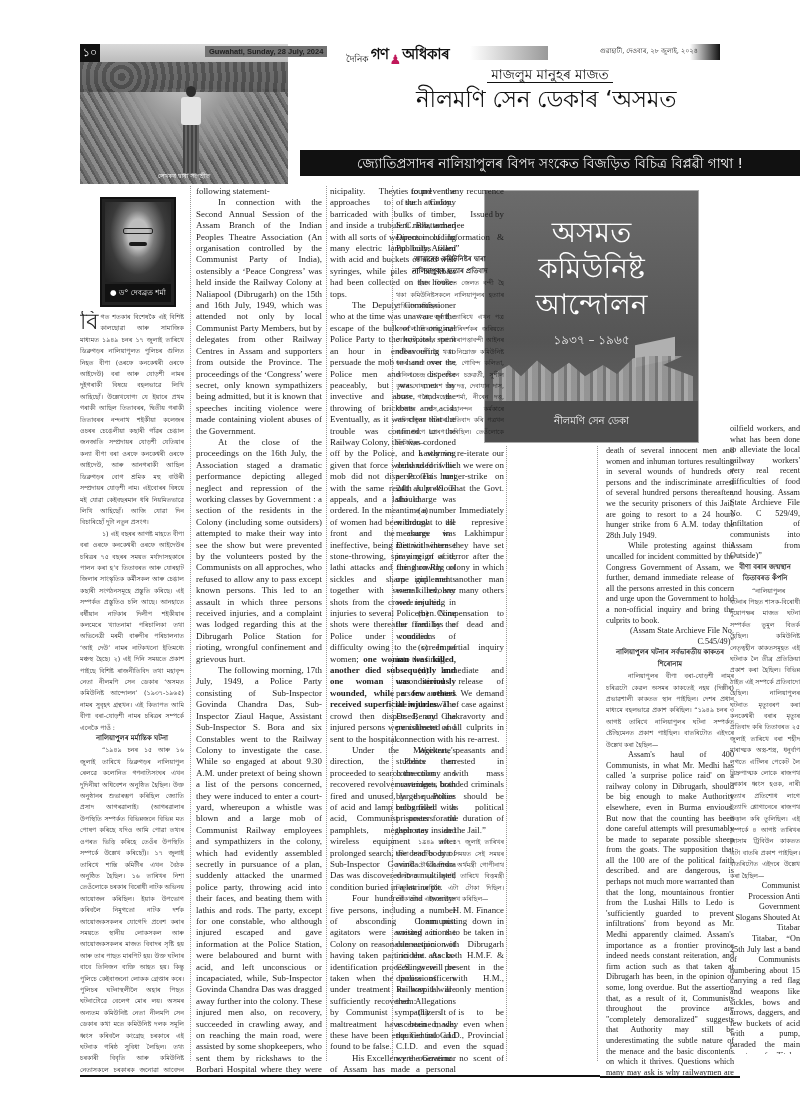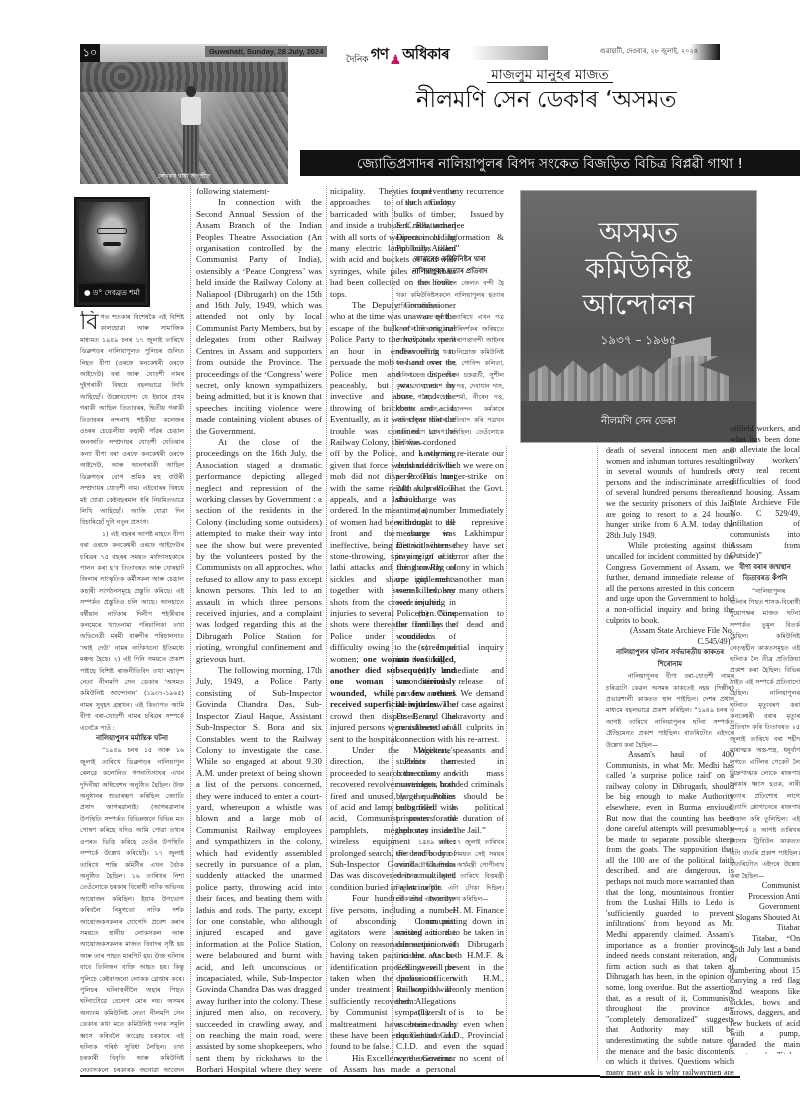--- a/index.html
+++ b/index.html
@@ -36,21 +36,21 @@
   
   .kicker { position: absolute; left: 300px; top: 64px; width: 500px; text-align: center; font-family: "DejaVu Sans", sans-serif;
     font-size: 13.5px; color: #111; }
   .kicker span { border-bottom: 1px solid #111; padding: 0 4px; }
   .headline { position: absolute; left: 292px; top: 84px; width: 508px; text-align: center; font-family: "DejaVu Sans", sans-serif;
     font-size: 23px; line-height: 30px; color: #111; letter-spacing: -0.3px; }
   .subhead { position: absolute; left: 300px; top: 150px; width: 500px; height: 26px; background: #111; color: #fff;
     font-family: "DejaVu Sans", sans-serif; font-size: 13.5px; line-height: 26px; text-align: center; }
 
   
-  .author { position: absolute; left: 74px; top: 197px; width: 76px; height: 110px; border: 2px solid #111; background: #222; padding: 3px; }
+  .author { position: absolute; left: 100px; top: 197px; width: 76px; height: 110px; border: 2px solid #111; background: #222; padding: 3px; }
   .author .face { position: absolute; left: 3px; top: 3px; width: 66px; height: 80px;
     background: radial-gradient(ellipse at 50% 40%, #bdbdbd 0 22%, #7b7b7b 35%, #3a3a3a 60%, #1f1f1f 100%); }
   .author .face .glasses { position: absolute; left: 18px; top: 26px; width: 30px; height: 6px; border: 1px solid #222; border-radius: 2px; }
   .author .face .mous { position: absolute; left: 24px; top: 40px; width: 18px; height: 4px; background: #1a1a1a; border-radius: 2px; }
   .author .name { position: absolute; left: 3px; bottom: 3px; width: 66px; height: 18px; background: #111; color: #fff;
     font-family: "DejaVu Sans", sans-serif; font-size: 7.5px; line-height: 18px; text-align: center; }
 
   
   .book { position: absolute; left: 510px; top: 190px; width: 215px; height: 253px; background: linear-gradient(180deg,#6b6b6b,#555 60%,#676767);
     border: 1px solid #aaa; overflow: hidden; }
@@ -219,21 +219,21 @@
   #c3 { left: 331px; top: 186px; width: 127px; height: 890px; }
   #c4b { left: 465px; width: 128px; top: 186px; height: 890px; }
   #c5b { left: 598px; top: 446px; width: 128px; height: 630px; margin-left: 8px; }
   #c6 { left: 622px; top: 424px; width: 128px; height: 630px; display: none; }
   
   #c5b { left: 598px; width: 96px; font-size: 8.2px; line-height: 10.6px; }
   #c6 { display: block; left: 698px; width: 102px; font-size: 8.2px; line-height: 10.6px; }
   .rule-v[style*="left:727px"] { left: 695px !important; }
   .rule-bottom { width: 520px; }
   .rule-bottom2 { left: 600px; width: 140px; }
-  .book { left: 520px; width: 237px; }
+  .book { left: 484px; width: 215px; }
   #c4b { height: 260px; }
   #c4b { height: 890px; width: 128px; }
   
 </style>
 <style>
   
   #c2 { left: 196px; width: 126px; }
   #c3 { left: 330px; width: 126px; }
   #c4b { left: 396px; width: 108px; }
   .rule-v[style*="left:459px"] { left: 392px !important; }

